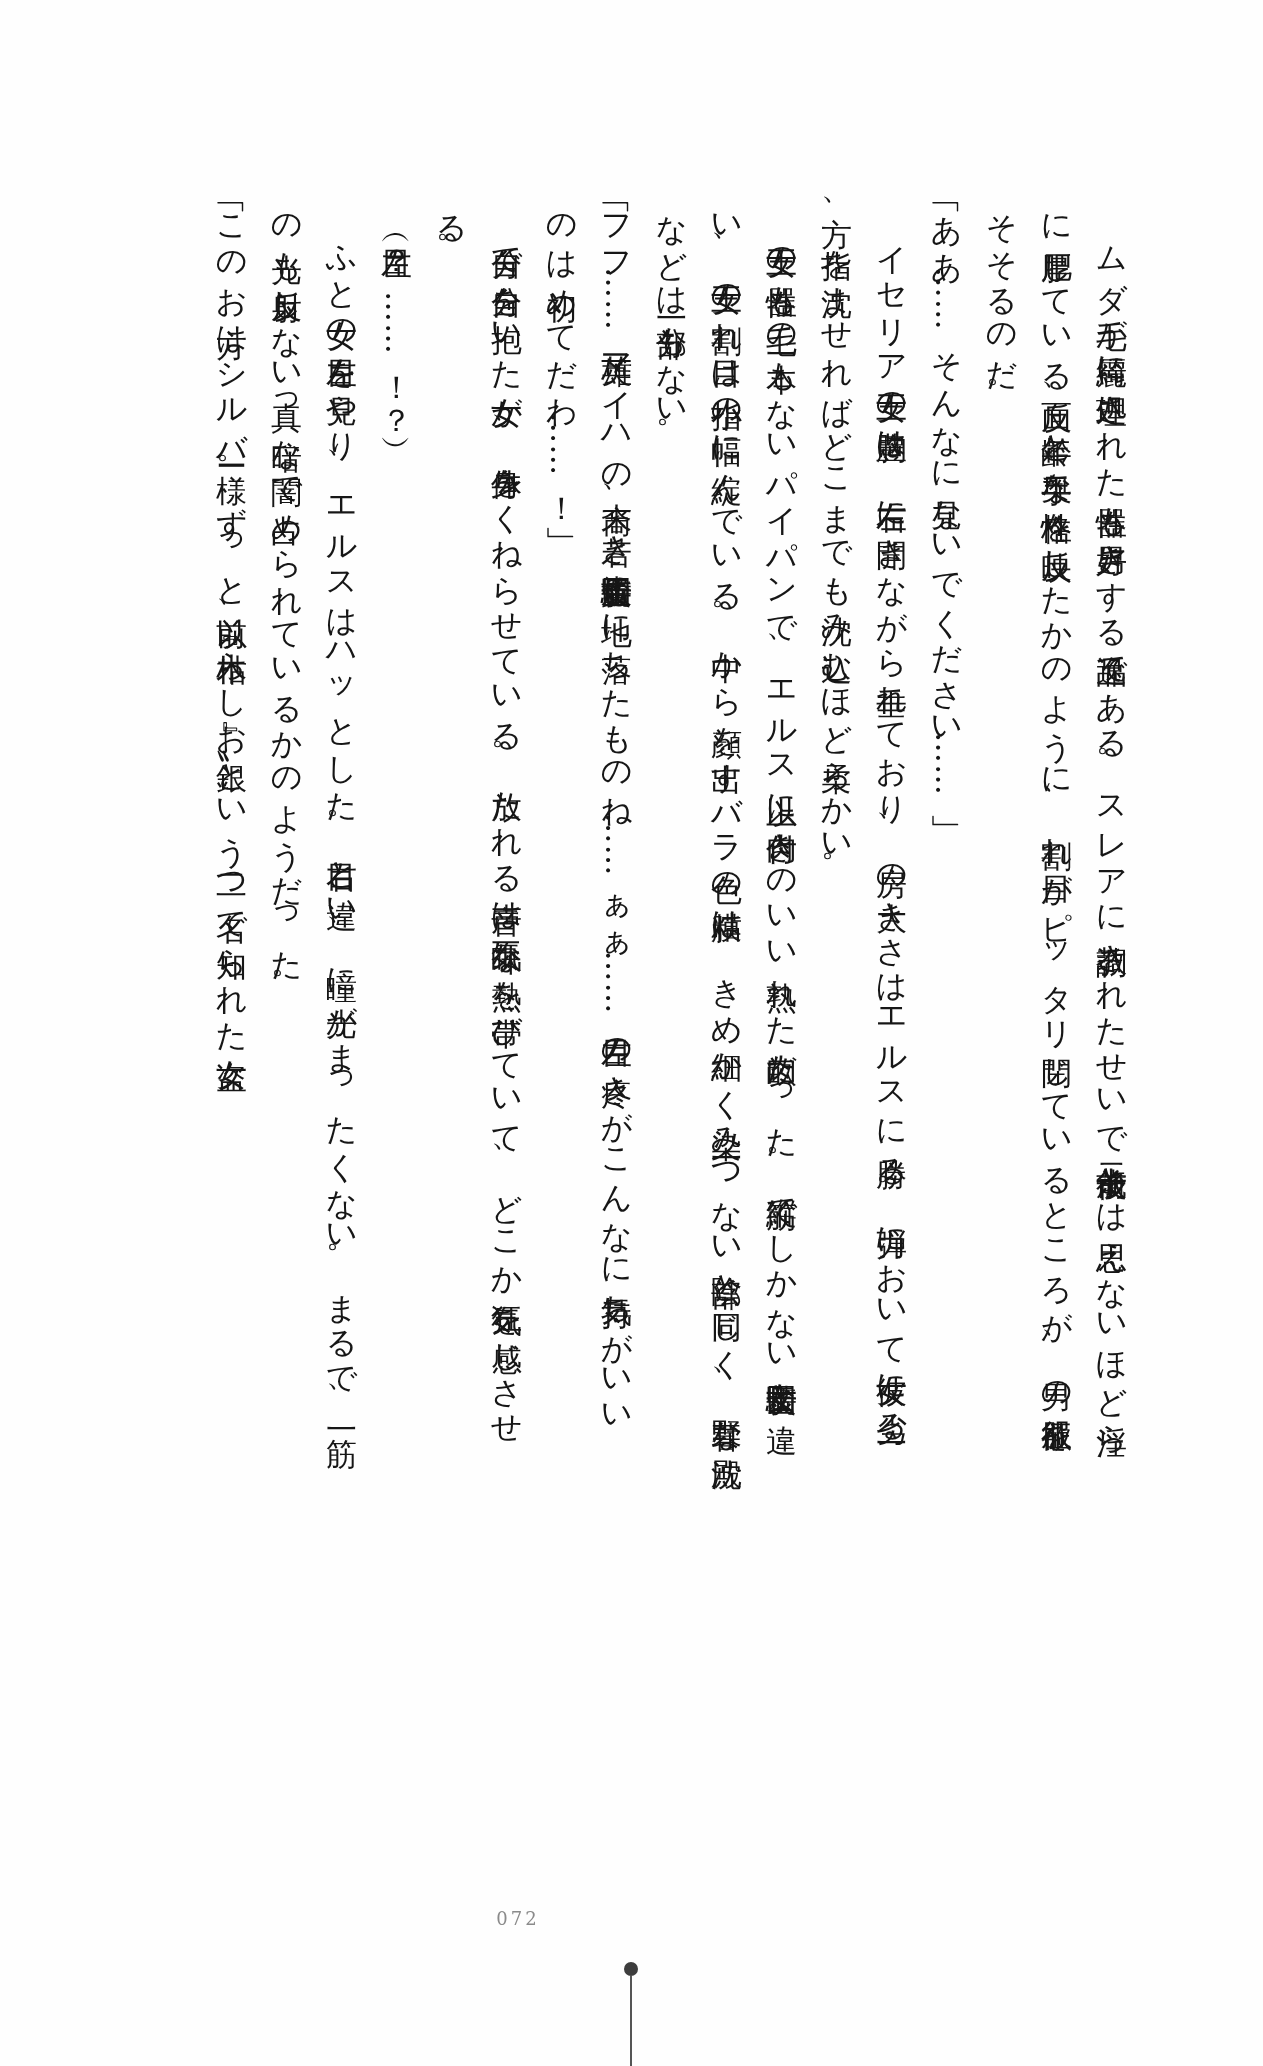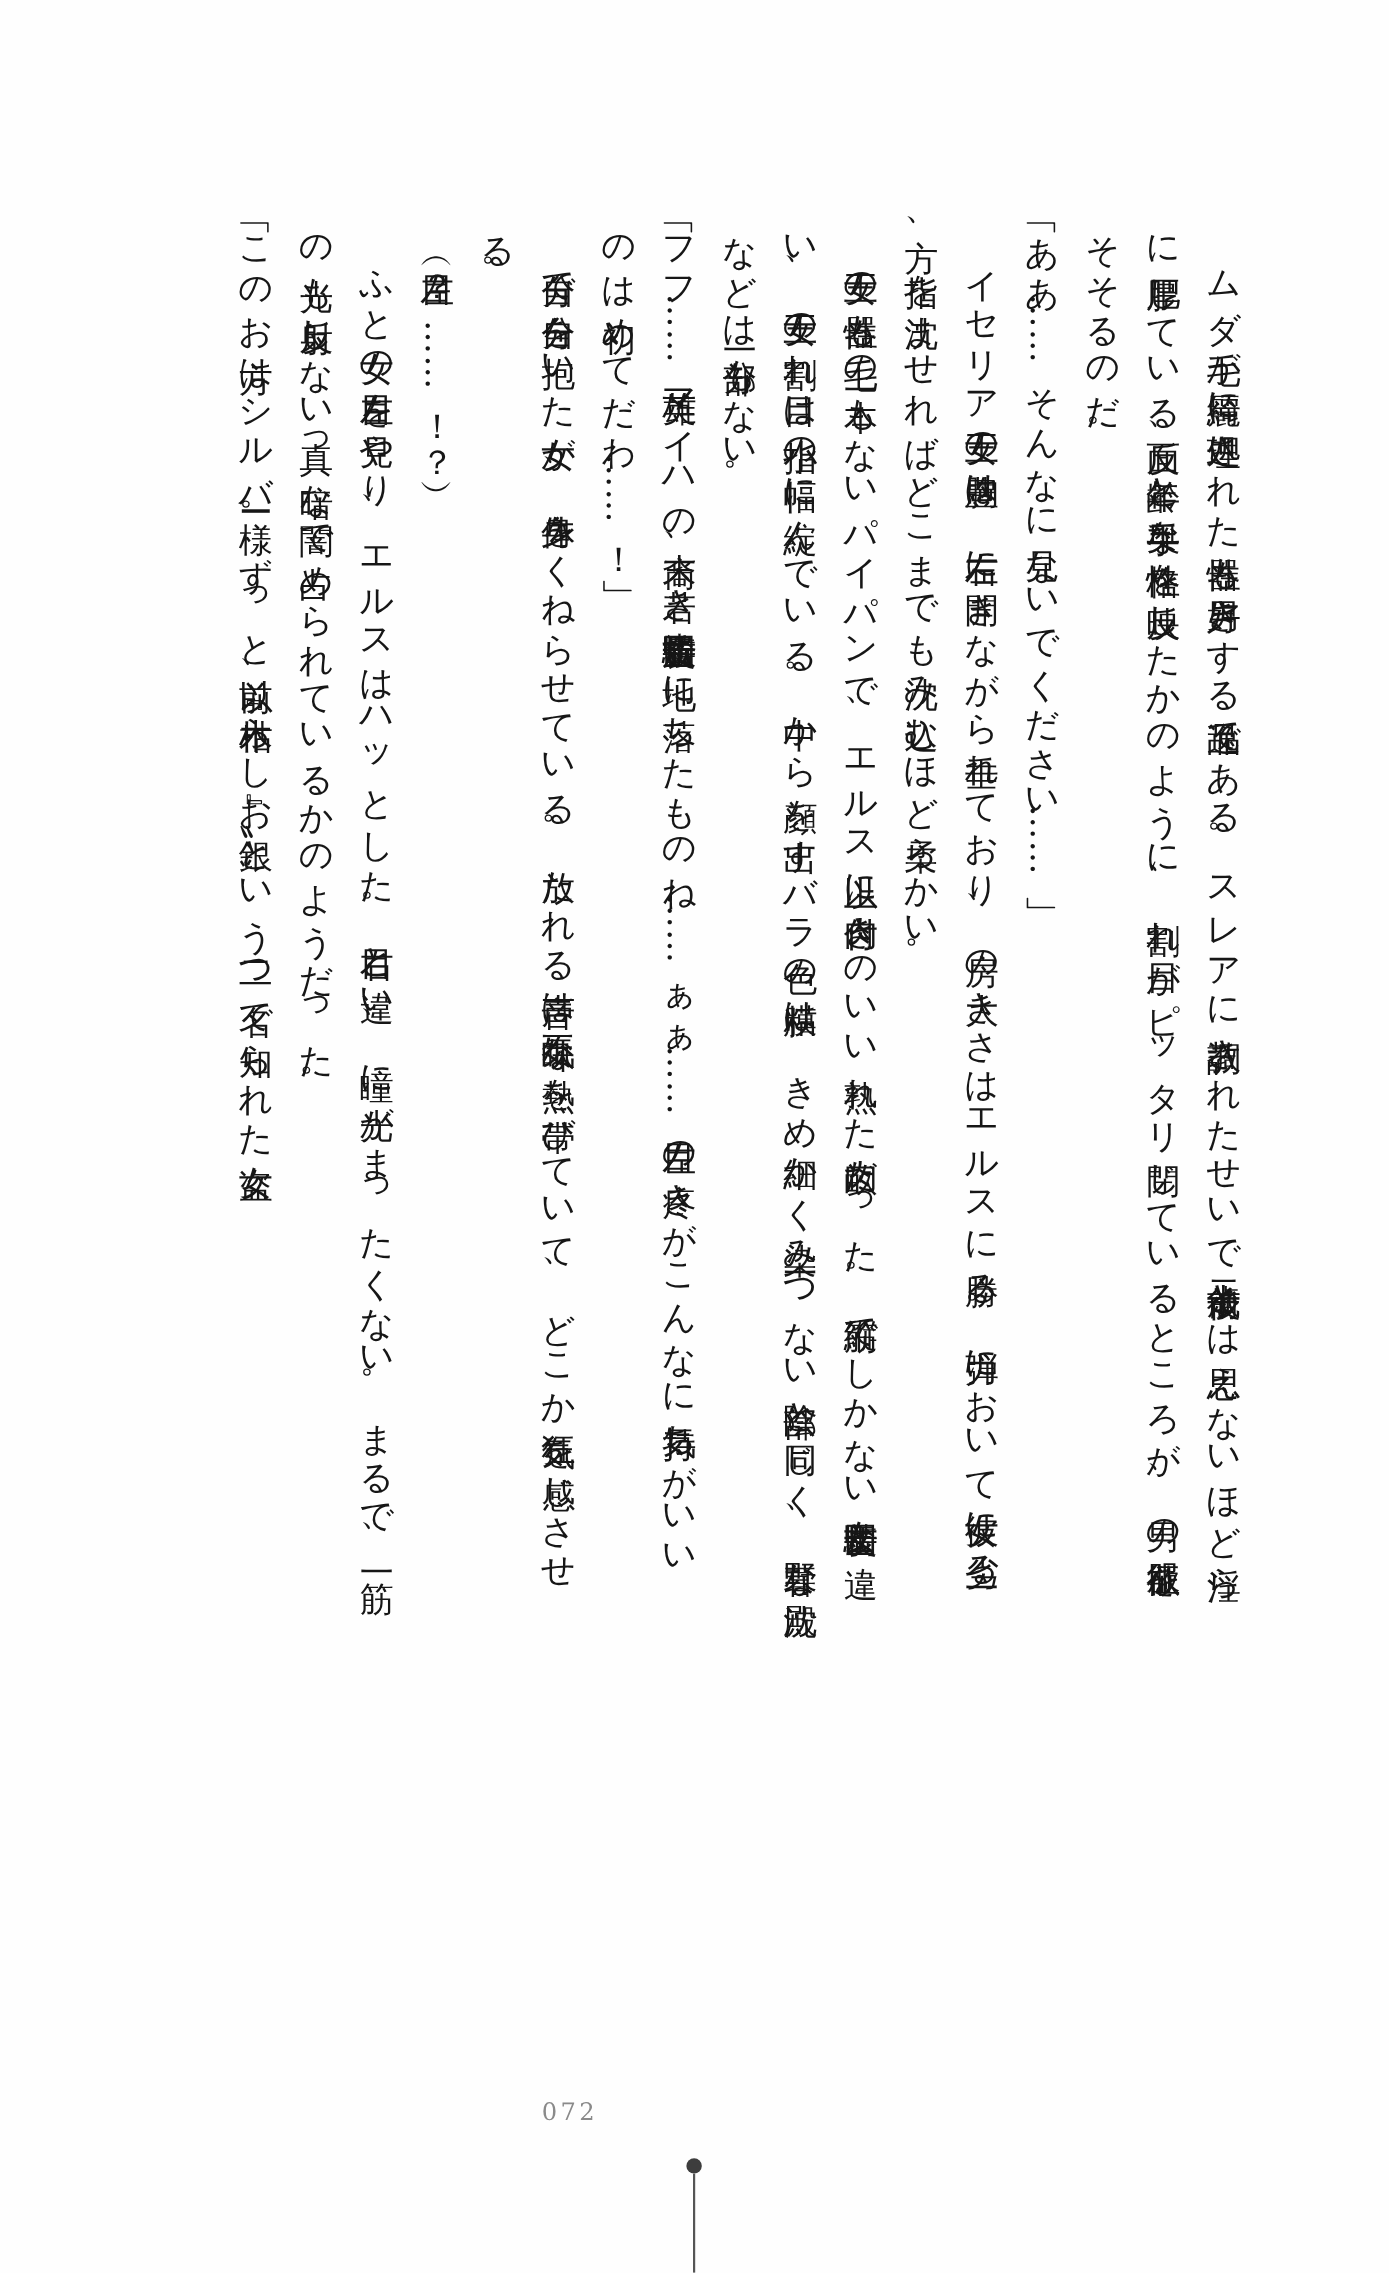--- a/index.html
+++ b/index.html
@@ -37,21 +37,21 @@
   .para.indent {
     text-indent: 1em;
   }
   
   .page-number {
     position: absolute;
     top: 1908px;
     left: 0;
     width: 1036px;
     text-align: center;
-    font-size: 22px;
+    font-size: 18px;
     letter-spacing: 3px;
     color: #8a8a8a;
     font-family: "DejaVu Serif", "Liberation Serif", serif;
   }
   .marker-dot {
     position: absolute;
     top: 1962px;
     left: 624px;
     width: 14px;
     height: 14px;

